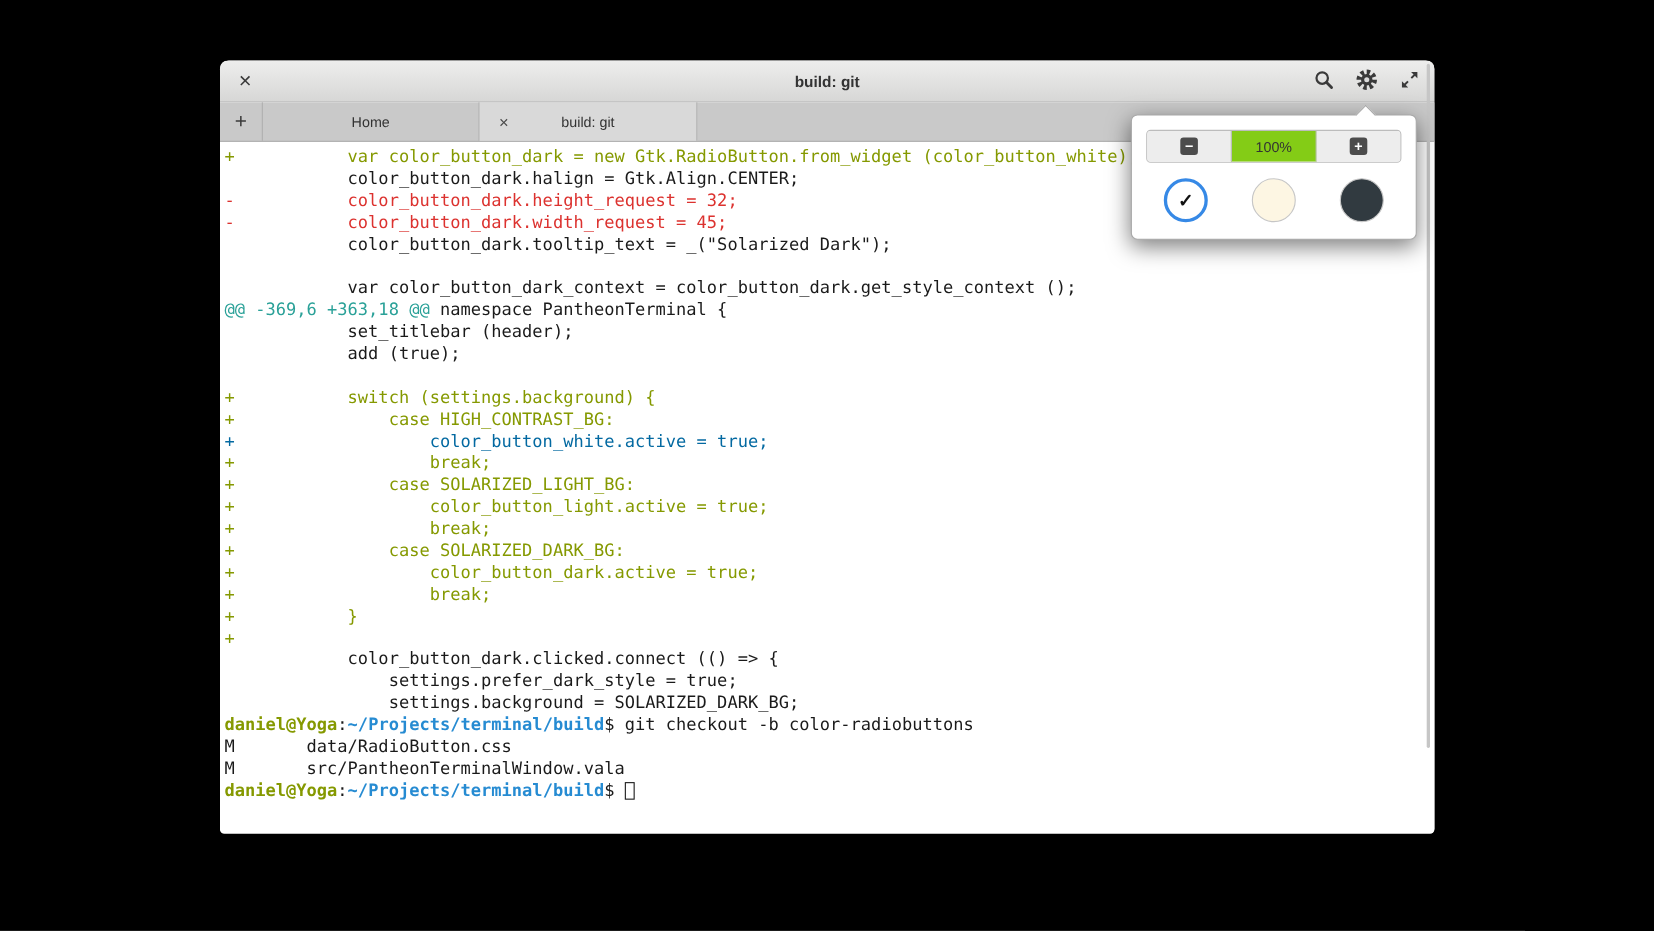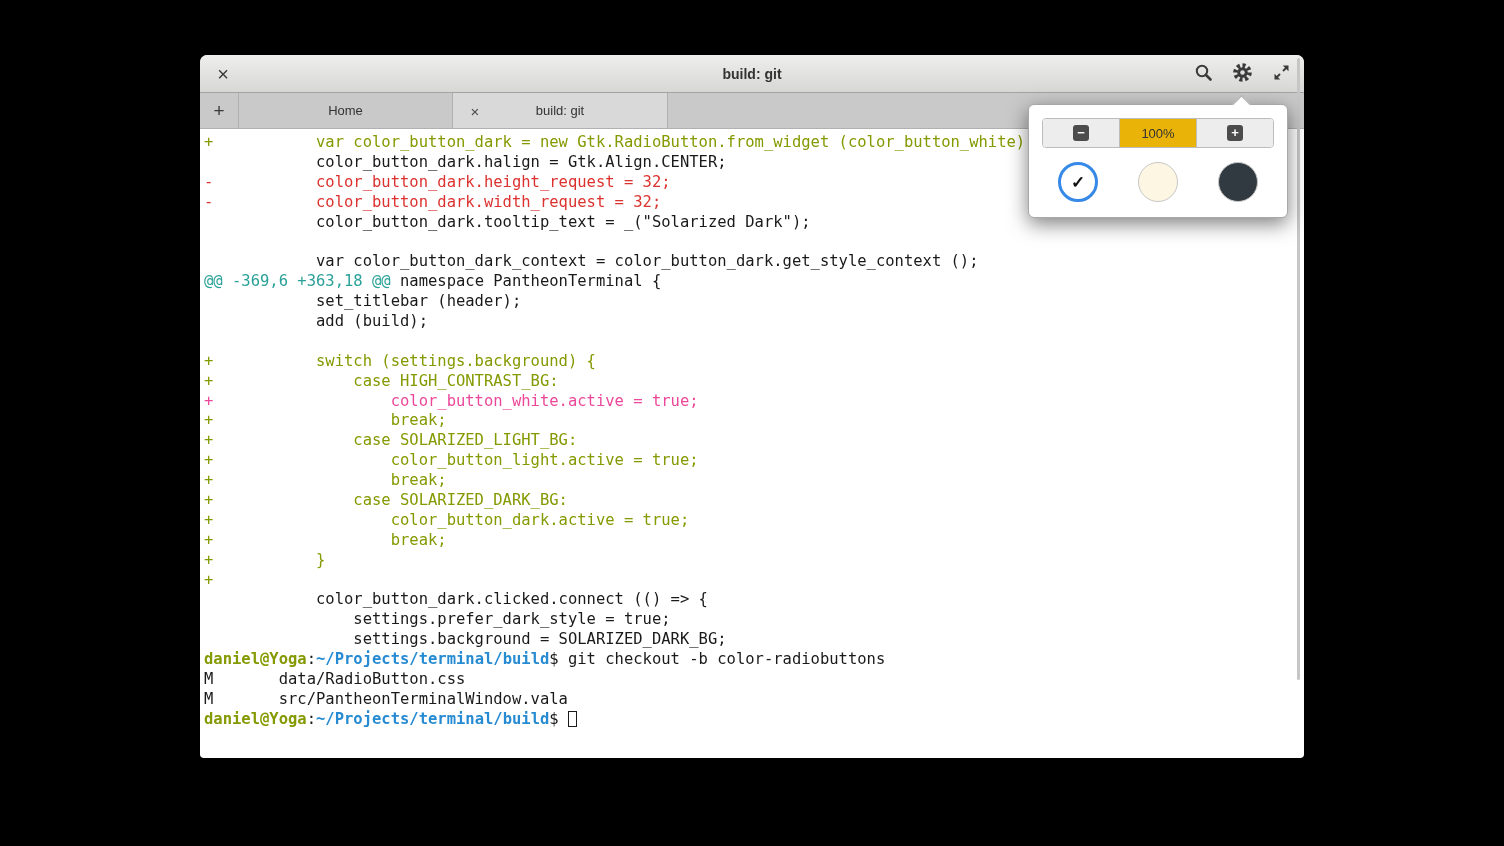--- a/index.html
+++ b/index.html
@@ -21,21 +21,21 @@
   .tb-title { flex:1; text-align:center; font-weight:bold; font-size:14px; color:#333; }
   .tb-actions { position:absolute; right:10px; top:0; height:38px;
                 display:flex; align-items:center; gap:13px; }
   .tb-btn { background:none; border:none; width:26px; height:26px;
             display:flex; align-items:center; justify-content:center; cursor:pointer; }
 
   
   .tabbar { height:36px; background:#c9c9c9; border-bottom:1px solid #b1b1b1;
             display:flex; align-items:stretch; }
   .newtab { width:38px; background:none; border:none; font-size:19px; color:#3a3a3a; cursor:pointer; }
-  .tab { width:215px; display:flex; align-items:center; justify-content:center;
+  .tab { width:198px; display:flex; align-items:center; justify-content:center;
          font-size:13px; color:#333; position:relative; cursor:pointer;
          border-left:1px solid #b0b0b0; border-right:1px solid #b0b0b0; }
   .tab.active { background:#d9d9d9; border-left:none; }
   .tab-close { position:absolute; left:12px; top:0; height:36px; width:20px;
                background:none; border:none; font-size:15px; color:#4a4a4a; cursor:pointer; }
 
   
   .terminal { position:relative; height:628px; background:#fff;
               font-family:"DejaVu Sans Mono","Liberation Mono",monospace;
               font-size:15.5px; padding:4px 0 0 4px;
@@ -52,21 +52,21 @@
              box-shadow:0 6px 20px rgba(0,0,0,.5);
              padding:13px 13px 15px; z-index:10; }
   .caret { position:absolute; top:-7.5px; left:206px; width:13px; height:13px;
            background:#fff; border-left:1px solid #a8a8a8; border-top:1px solid #a8a8a8;
            transform:rotate(45deg); }
   .zoom { display:flex; height:30px; border:1px solid #bcbcbc; border-radius:4px;
           overflow:hidden; }
   .zseg { flex:1; display:flex; align-items:center; justify-content:center;
           border:none; background:#ededed; cursor:pointer; }
   .zlevel { flex:1; display:flex; align-items:center; justify-content:center;
-            background:#eab308; font-size:13px; color:#333;
+            background:#84cc16; font-size:13px; color:#333;
             border-left:1px solid #bcbcbc; border-right:1px solid #bcbcbc; }
   .zbadge { width:16px; height:16px; border-radius:3px; background:#4c4c4c;
             color:#fff; font-size:13px; line-height:16px; text-align:center;
             display:block; font-weight:bold; }
   .themes { display:flex; justify-content:space-between; padding:0 16px; margin-top:14px; }
   .swatch { width:40px; height:40px; border-radius:50%; border:1px solid #c6c6c6;
             cursor:pointer; display:flex; align-items:center; justify-content:center; padding:0; }
   .swatch.selected { border-width:3px; }
   .check { font-size:17px; font-weight:bold; color:#111; }
 </style>
@@ -119,31 +119,31 @@
       <div class="tab active">
         <button class="tab-close">×</button>
         <span>build: git</span>
       </div>
     </div>
 
     <div class="terminal">
         <div class="tline"><span style="color: rgb(133, 153, 0);">+           var color_button_dark = new Gtk.RadioButton.from_widget (color_button_white);</span></div>
         <div class="tline"><span style="color: rgb(26, 26, 26);">            color_button_dark.halign = Gtk.Align.CENTER;</span></div>
         <div class="tline"><span style="color: rgb(220, 50, 47);">-           color_button_dark.height_request = 32;</span></div>
-        <div class="tline"><span style="color: rgb(220, 50, 47);">-           color_button_dark.width_request = 32;</span></div>
+        <div class="tline"><span style="color: rgb(220, 50, 47);">-           color_button_dark.width_request = 45;</span></div>
         <div class="tline"><span style="color: rgb(26, 26, 26);">            color_button_dark.tooltip_text = _("Solarized Dark");</span></div>
         <div class="tline"></div>
         <div class="tline"><span style="color: rgb(26, 26, 26);">            var color_button_dark_context = color_button_dark.get_style_context ();</span></div>
         <div class="tline"><span style="color: rgb(42, 161, 152);">@@ -369,6 +363,18 @@</span><span style="color: rgb(26, 26, 26);"> namespace PantheonTerminal {</span></div>
         <div class="tline"><span style="color: rgb(26, 26, 26);">            set_titlebar (header);</span></div>
-        <div class="tline"><span style="color: rgb(26, 26, 26);">            add (build);</span></div>
+        <div class="tline"><span style="color: rgb(26, 26, 26);">            add (true);</span></div>
         <div class="tline"></div>
         <div class="tline"><span style="color: rgb(133, 153, 0);">+           switch (settings.background) {</span></div>
         <div class="tline"><span style="color: rgb(133, 153, 0);">+               case HIGH_CONTRAST_BG:</span></div>
-        <div class="tline"><span style="color: #ec4899;">+                   color_button_white.active = true;</span></div>
+        <div class="tline"><span style="color: #0369a1;">+                   color_button_white.active = true;</span></div>
         <div class="tline"><span style="color: rgb(133, 153, 0);">+                   break;</span></div>
         <div class="tline"><span style="color: rgb(133, 153, 0);">+               case SOLARIZED_LIGHT_BG:</span></div>
         <div class="tline"><span style="color: rgb(133, 153, 0);">+                   color_button_light.active = true;</span></div>
         <div class="tline"><span style="color: rgb(133, 153, 0);">+                   break;</span></div>
         <div class="tline"><span style="color: rgb(133, 153, 0);">+               case SOLARIZED_DARK_BG:</span></div>
         <div class="tline"><span style="color: rgb(133, 153, 0);">+                   color_button_dark.active = true;</span></div>
         <div class="tline"><span style="color: rgb(133, 153, 0);">+                   break;</span></div>
         <div class="tline"><span style="color: rgb(133, 153, 0);">+           }</span></div>
         <div class="tline"><span style="color: rgb(133, 153, 0);">+</span></div>
         <div class="tline"><span style="color: rgb(26, 26, 26);">            color_button_dark.clicked.connect (() =&gt; {</span></div>

